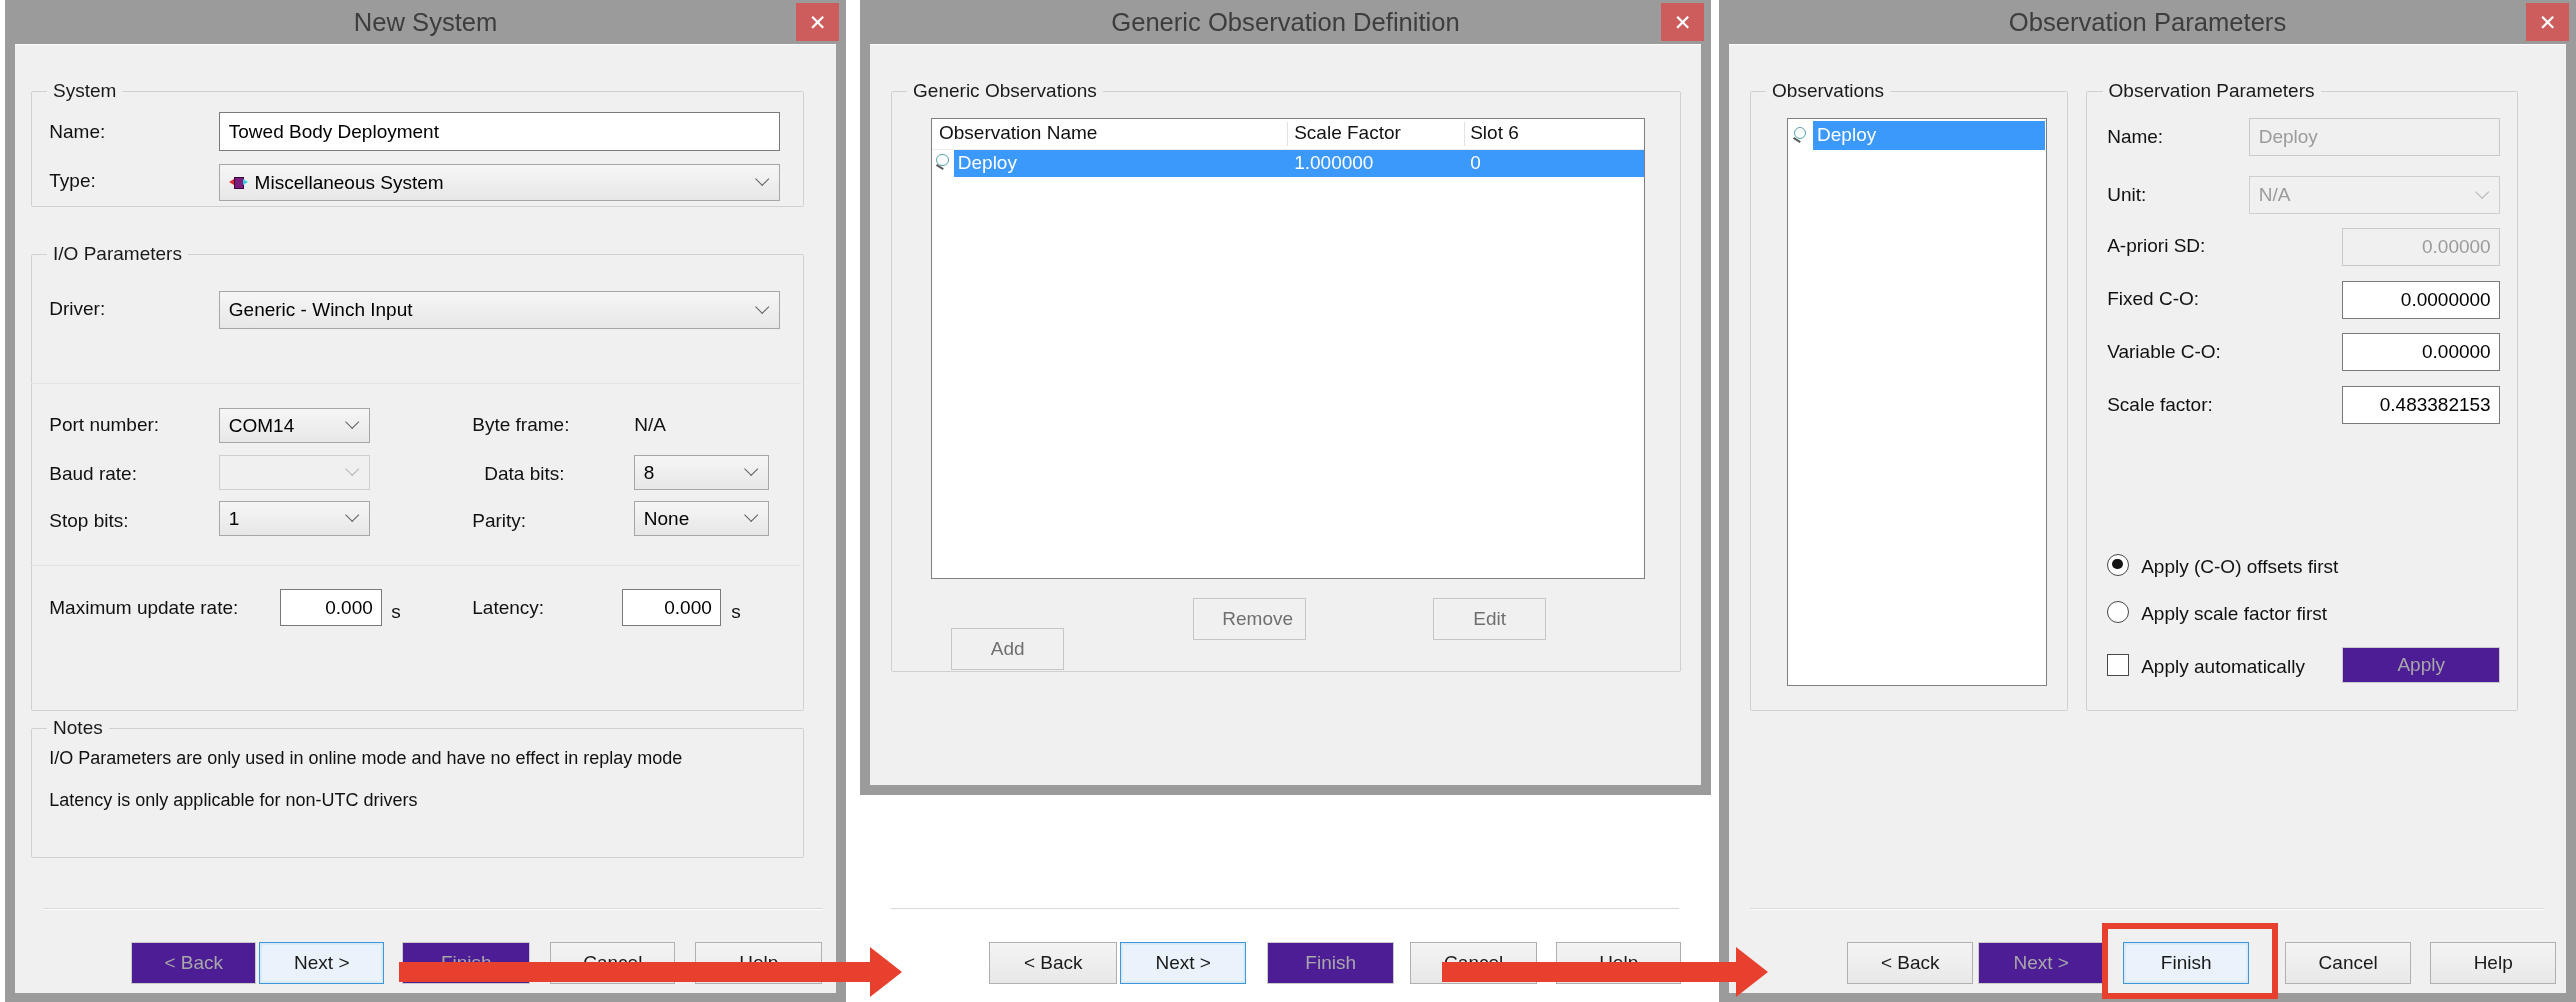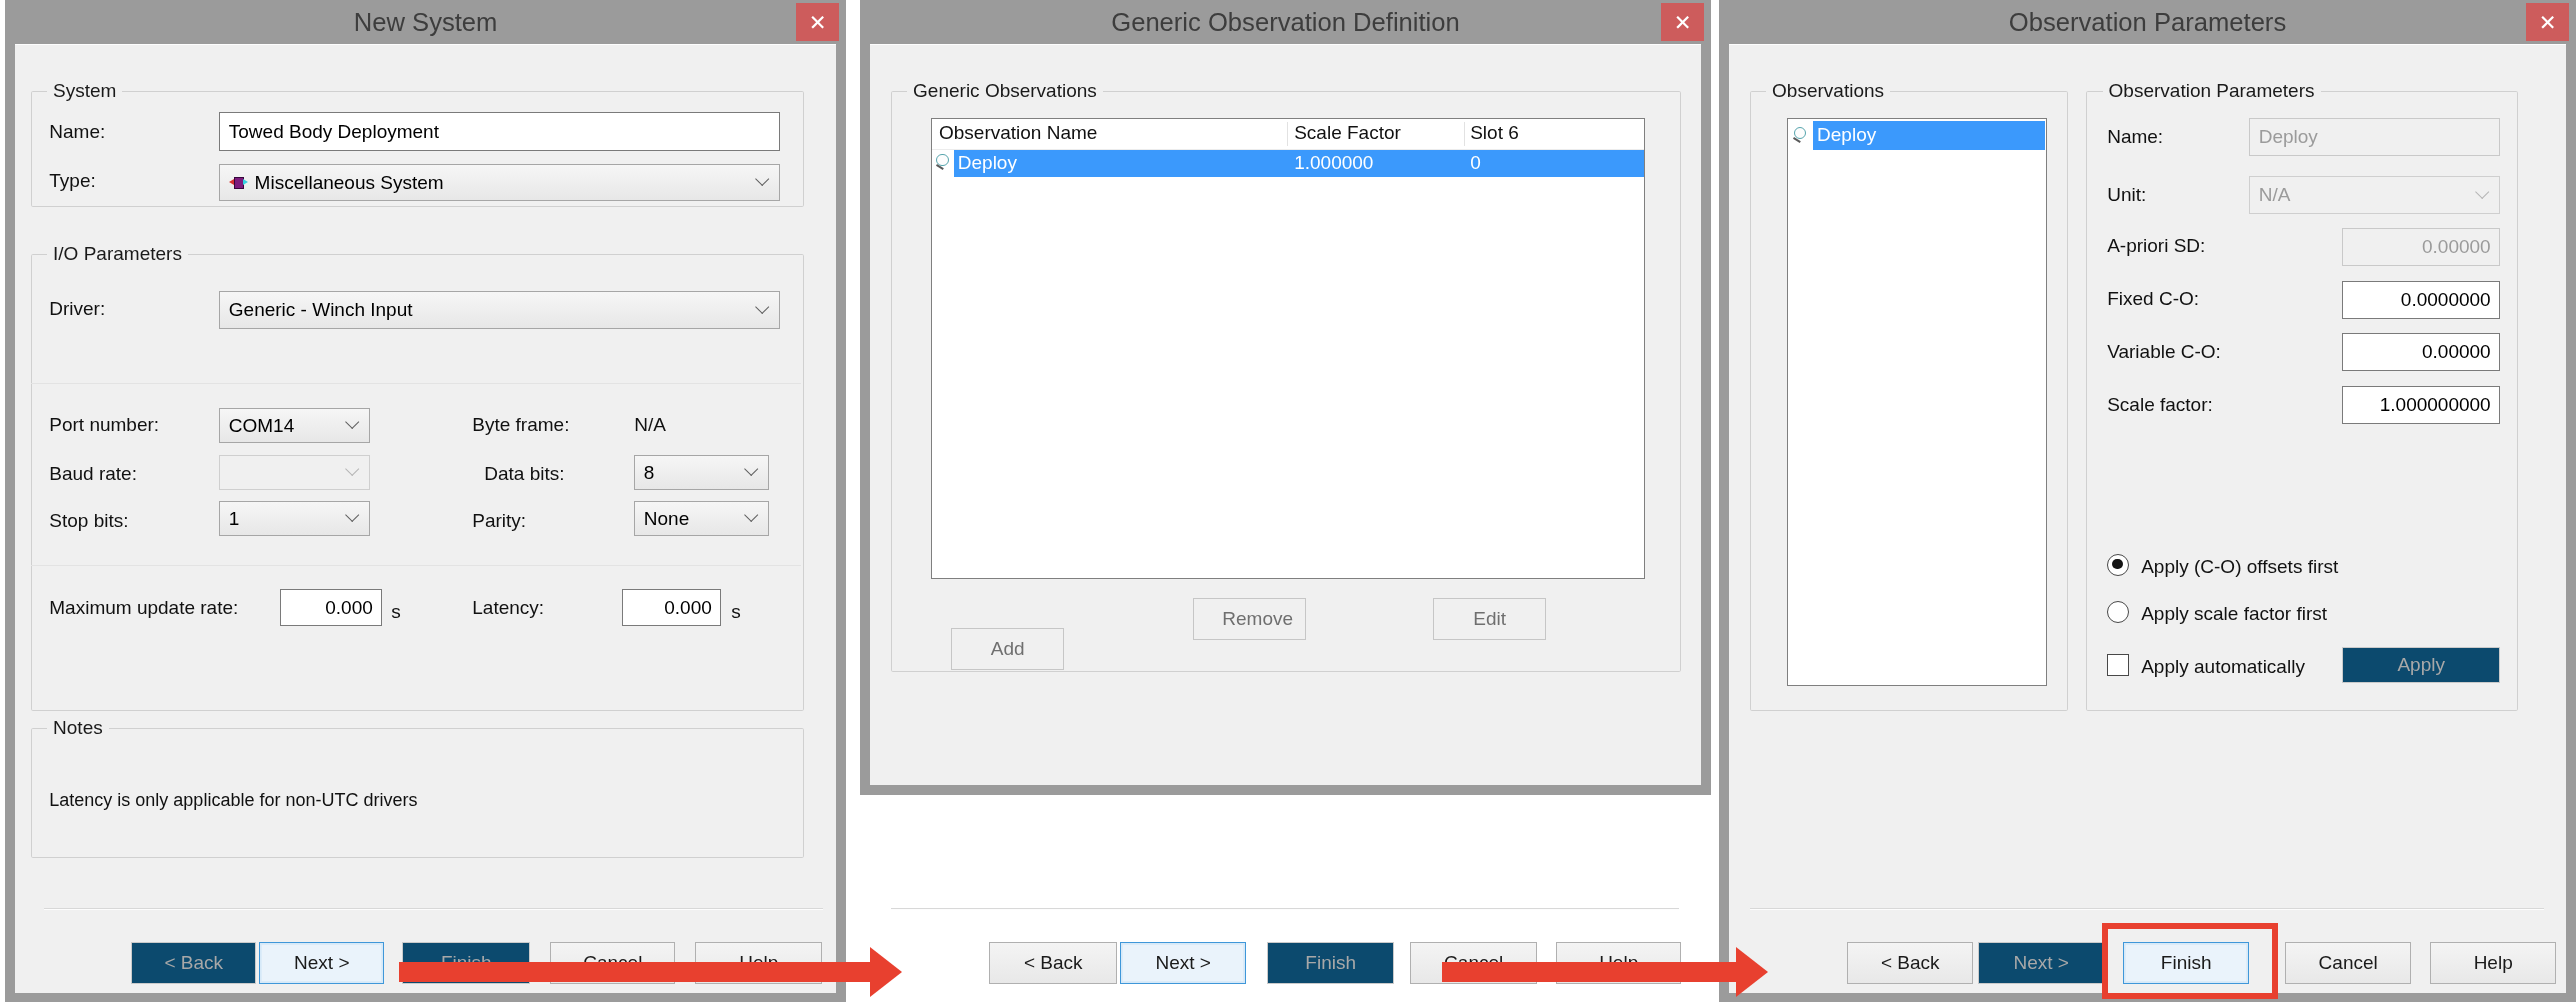--- a/index.html
+++ b/index.html
@@ -21,21 +21,21 @@
   .input.num{justify-content:flex-end;}
   .input.dis{background:#f0f0f0;border-color:#c9c9c9;color:#9b9b9b;}
   .combo{position:absolute;background:linear-gradient(#f6f6f6,#e7e7e7);border:0.9px solid #a6a6a6;
          display:flex;align-items:center;padding:0 36px 0 8.5px;font-size:19px;color:#000;box-sizing:border-box;}
   .combo .chev{position:absolute;right:12px;top:50%;margin-top:-8.5px;width:9.4px;height:9.4px;
                border-right:1.7px solid #5f5f5f;border-bottom:1.7px solid #5f5f5f;transform:rotate(45deg);}
   .combo.dis{background:#f0f0f0;border-color:#cfcfcf;color:#9b9b9b;}
   .combo.dis .chev{border-color:#b5b5b5;}
   .btn{position:absolute;background:linear-gradient(#f4f4f4,#e8e8e8);border:0.9px solid #b0b0b0;
        display:flex;align-items:center;justify-content:center;font-size:19px;color:#1a1a1a;box-sizing:border-box;cursor:default;}
-  .btn.dis{background:#0c4a6e;border-color:#cacaca;color:#a8a8a8;}
+  .btn.dis{background:#4c1d95;border-color:#cacaca;color:#a8a8a8;}
   .btn.foc{border:1.7px solid #3f97d9;box-shadow:inset 0 0 0 1.7px #d6e9f8;background:#eaf3fb;}
   .btn.soft{background:#f0f0f0;border-color:#c6c6c6;color:#6f6f6f;}
   .etched{position:absolute;height:0;border-top:0.9px solid #d8d8d8;border-bottom:0.9px solid #fdfdfd;}
   .sepline{position:absolute;height:0.9px;background:#e3e3e3;}
   .table{position:absolute;background:#fff;border:0.9px solid #7f7f7f;}
   .hsep{position:absolute;top:3.4px;bottom:432px;width:0.9px;background:#e2e2e2;}
   .theadline{position:absolute;left:0;right:0;top:30px;height:0.9px;background:#ececec;}
   .selfill{position:absolute;top:0;bottom:0;background:#3b99fc;}
   .rowtext{position:absolute;font-size:19px;color:#fff;white-space:nowrap;}
   .obs-icon{position:absolute;width:19px;height:19px;}
@@ -134,20 +134,21 @@
       <span class="lbl" style="left:376px;top:556px;">s</span>
       <span class="lbl" style="left:457px;top:552px;">Latency:</span>
       <div class="input num" style="left:607px;top:544px;width:99px;height:37px;">
         <span>0.000</span>
       </div>
       <span class="lbl" style="left:716px;top:556px;">s</span>
 
       <div class="groupbox" style="left:15.4px;top:683px;width:771px;height:128px;">
         <span class="glabel">Notes</span>
       </div>
+      <span class="lbl small" style="left:34px;top:703px;">I/O Parameters are only used in online mode and have no effect in replay mode</span>
       <span class="lbl small" style="left:34px;top:745px;">Latency is only applicable for non-UTC drivers</span>
 
       <div class="etched" style="left:29px;top:863px;width:779px;"></div>
 
       <div class="btn dis" style="left:116px;top:897px;width:125px;height:42px;">&lt; Back</div>
       <div class="btn foc" style="left:244px;top:897px;width:125px;height:42px;">Next &gt;</div>
       <div class="btn dis" style="left:387px;top:897px;width:128px;height:42px;">Finish</div>
       <div class="btn" style="left:535px;top:897px;width:125px;height:42px;">Cancel</div>
       <div class="btn" style="left:680px;top:897px;width:127px;height:42px;">Help</div>
     </div>
@@ -238,21 +239,21 @@
         <span>0.0000000</span>
       </div>
 
       <span class="lbl" style="left:378px;top:296px;">Variable C-O:</span>
       <div class="input num" style="left:613px;top:288px;width:158px;height:38px;">
         <span>0.00000</span>
       </div>
 
       <span class="lbl" style="left:378px;top:349px;">Scale factor:</span>
       <div class="input num" style="left:613px;top:341px;width:158px;height:38px;">
-        <span>1.000000000</span>
+        <span>0.483382153</span>
       </div>
 
       <span class="radio sel" style="left:378px;top:509px;"></span>
       <span class="lbl" style="left:412px;top:511px;">Apply (C-O) offsets first</span>
 
       <span class="radio" style="left:378px;top:556px;"></span>
       <span class="lbl" style="left:412px;top:558px;">Apply scale factor first</span>
 
       <span class="checkbox" style="left:378px;top:609px;"></span>
       <span class="lbl" style="left:412px;top:611px;">Apply automatically</span>

